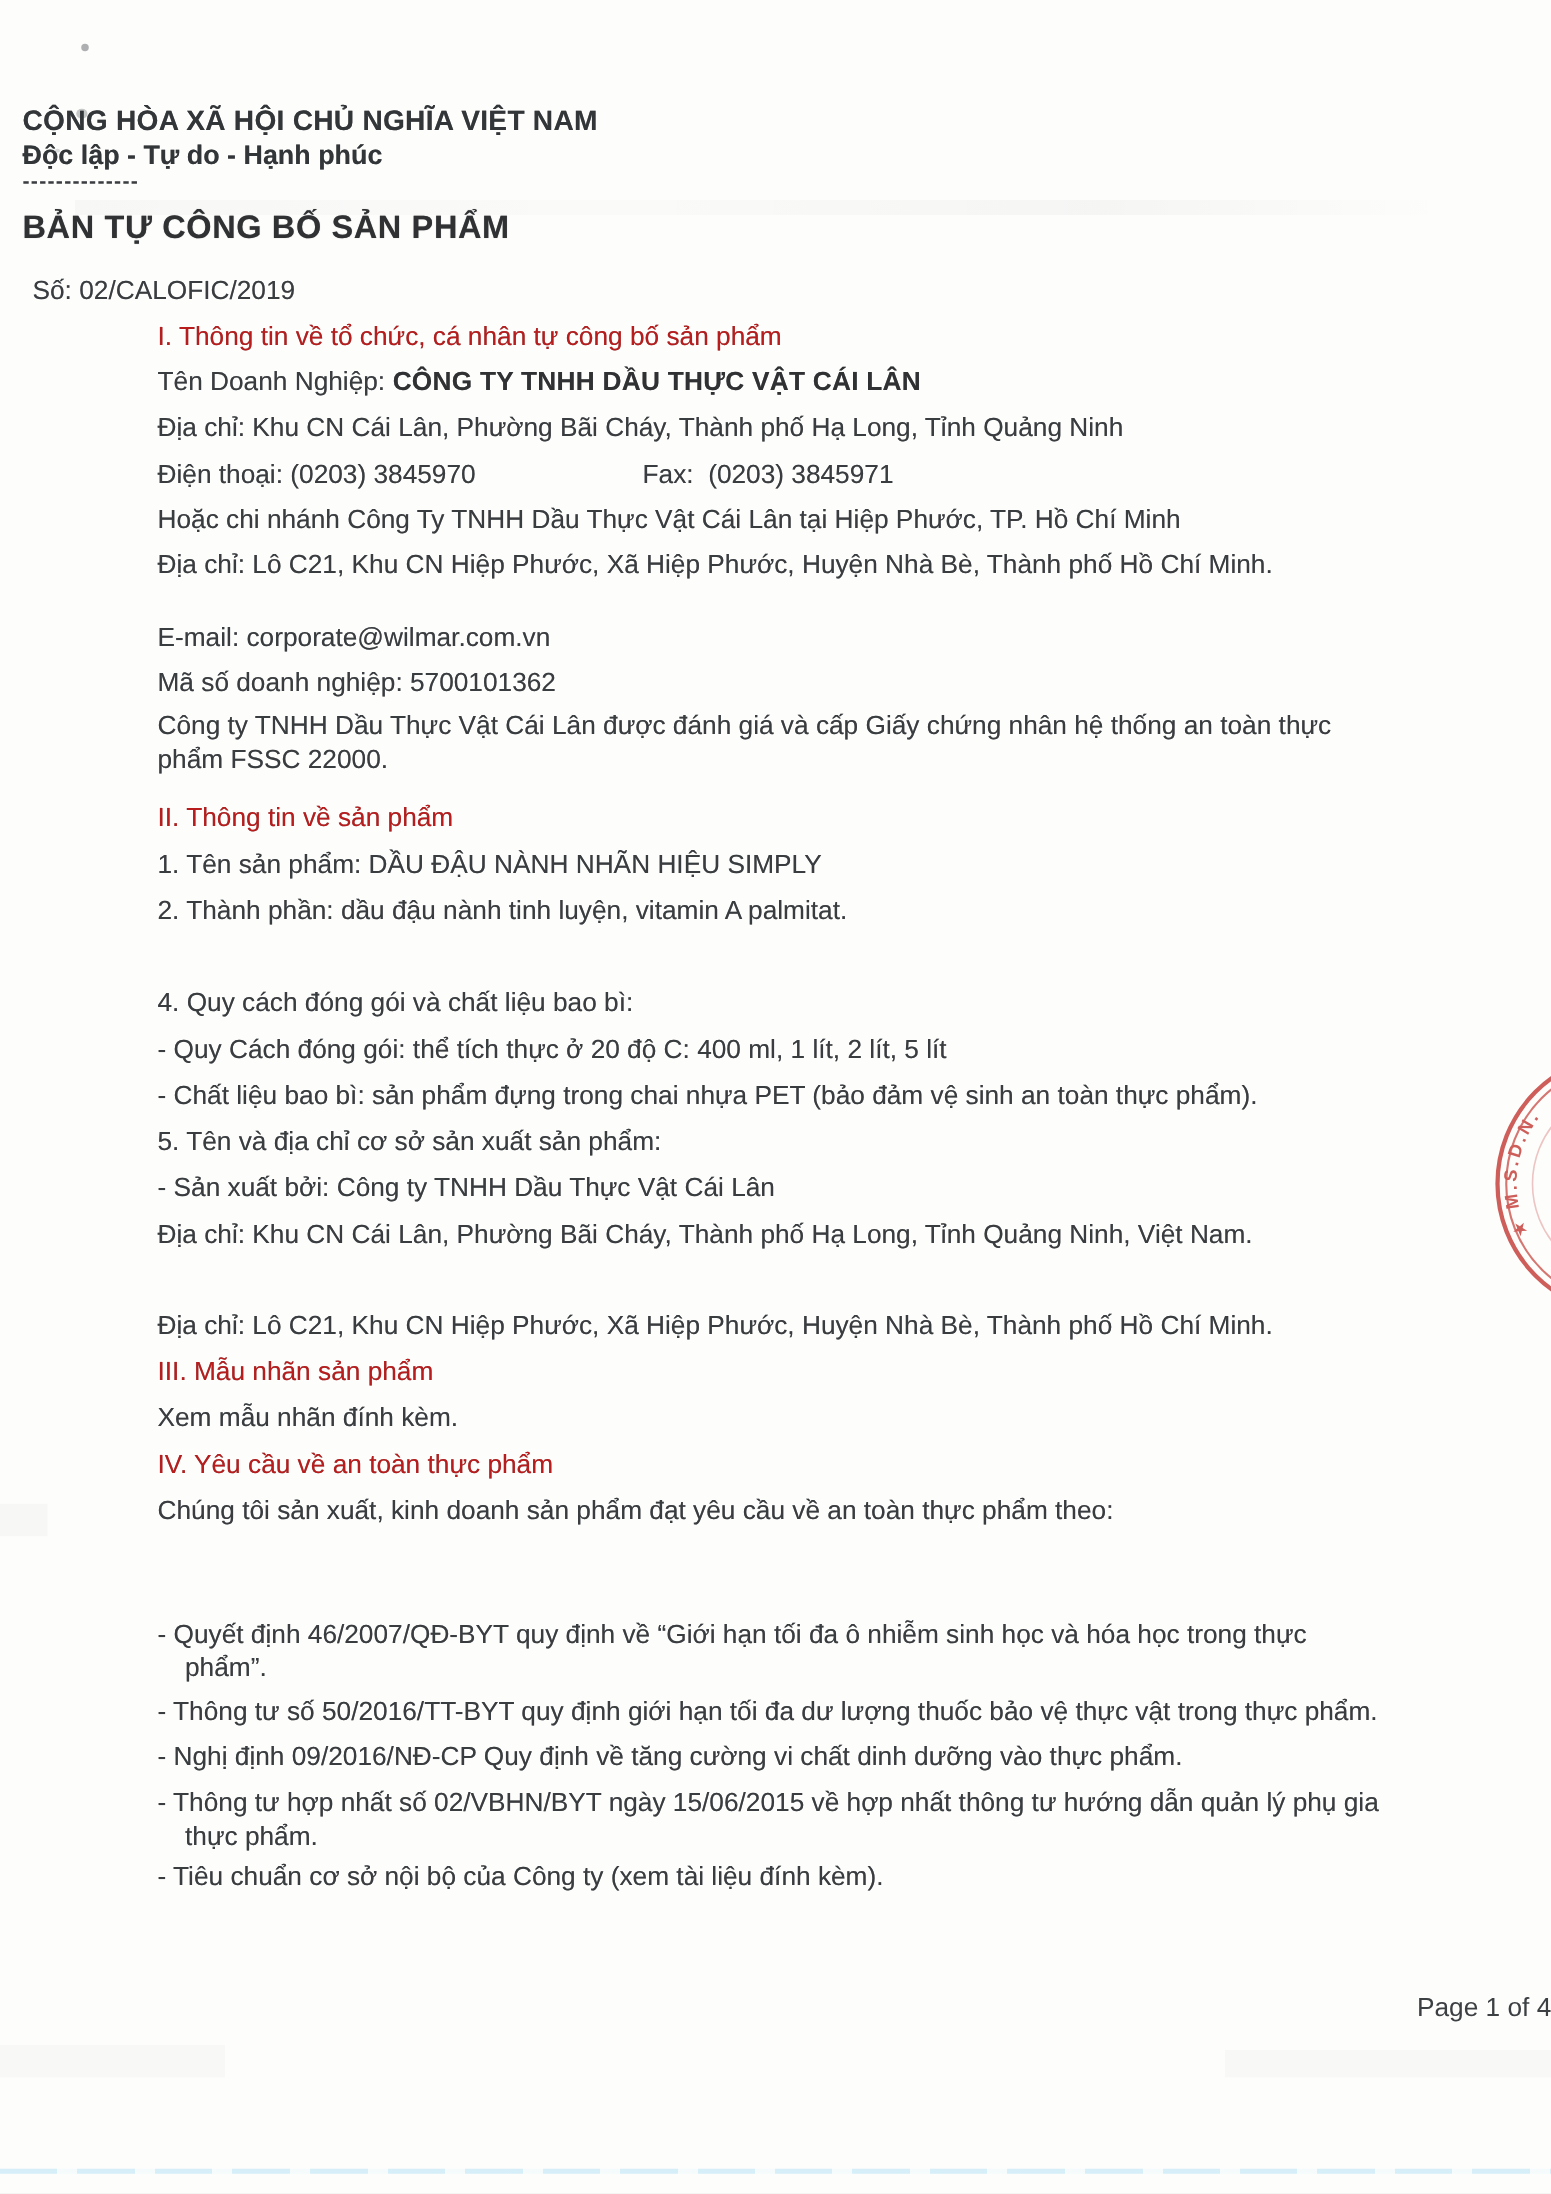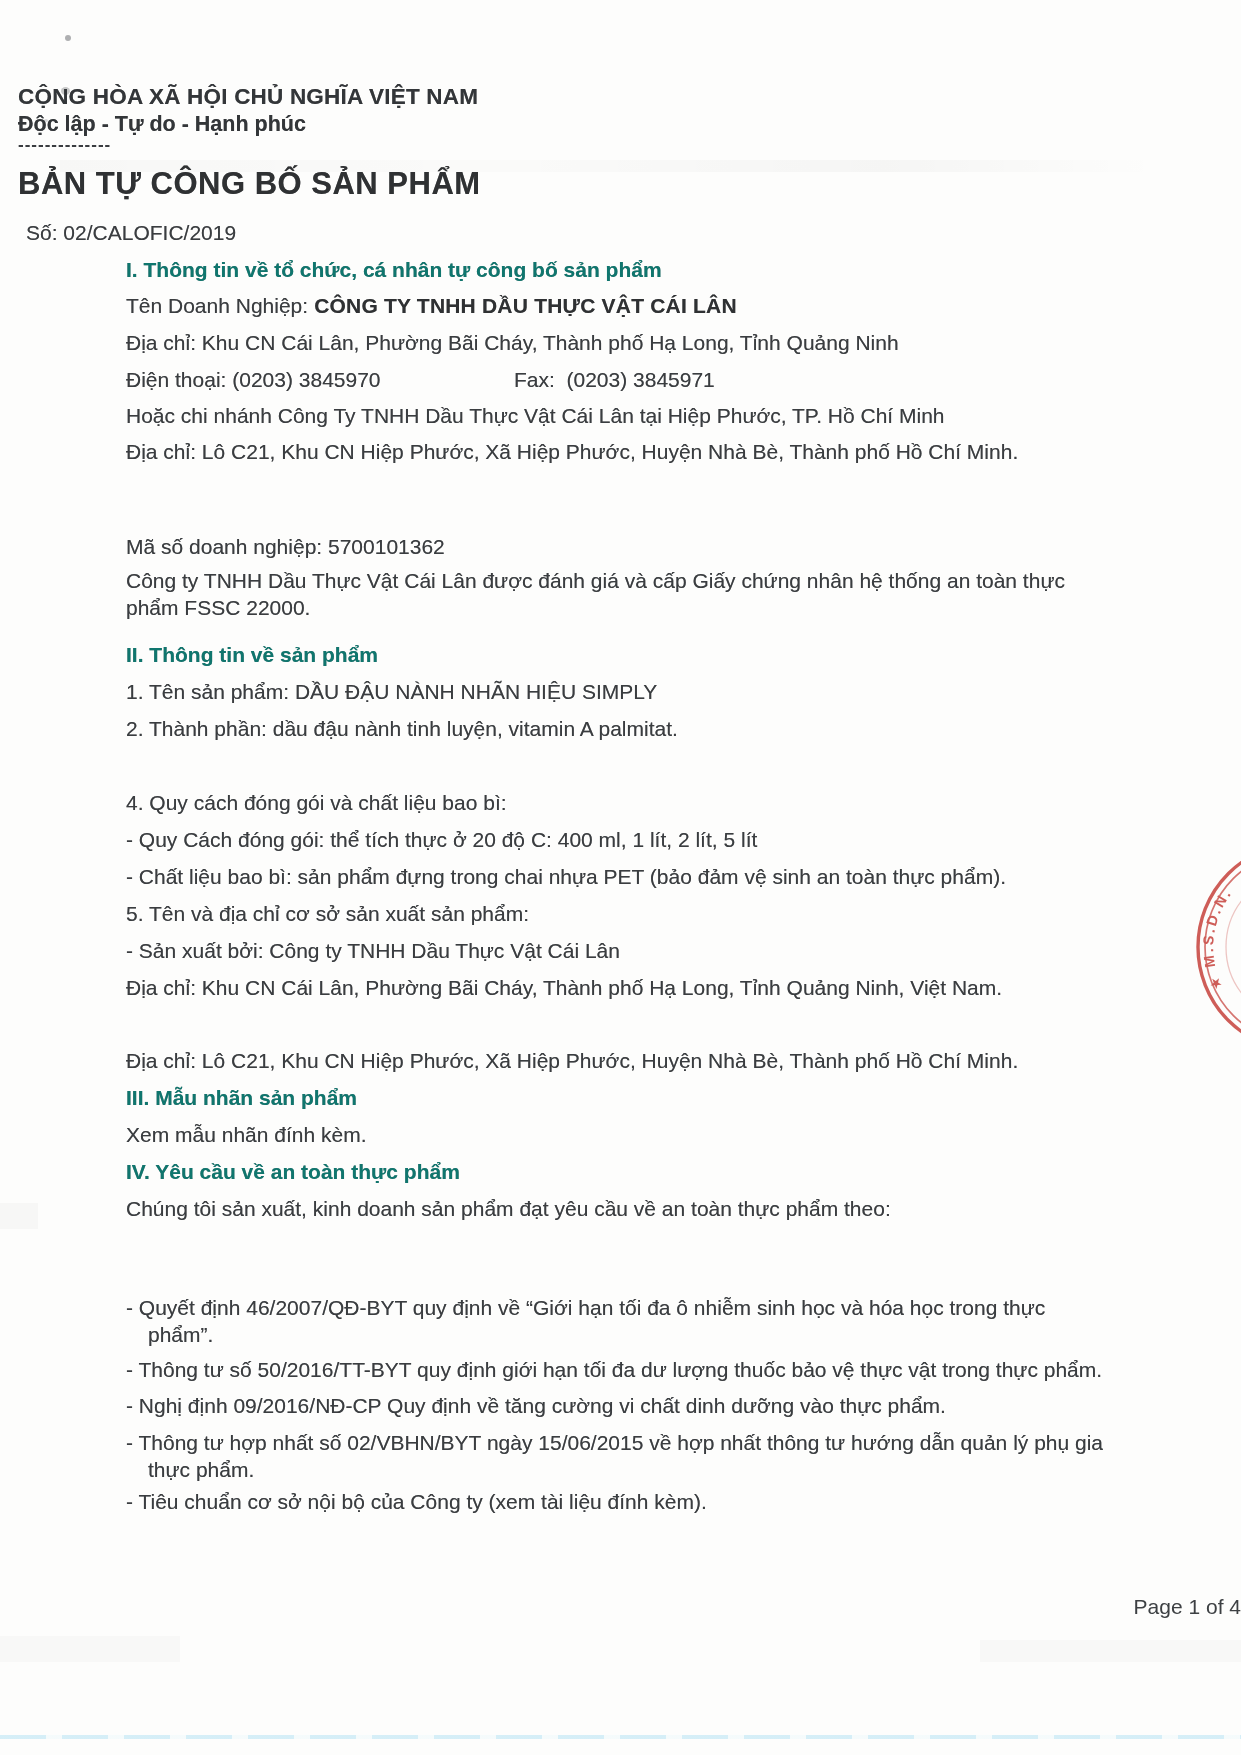--- a/index.html
+++ b/index.html
@@ -15,30 +15,30 @@
   .ln{
     position:absolute;
     left:126px;
     width:1010px;
     font-size:21px;
     line-height:27px;
     white-space:pre-wrap;
     color:#3a3d40;
     text-shadow:0 0 0.5px rgba(60,62,64,.55);
   }
-  .bold{font-weight:bold;color:#0f766e;}
+  .bold{font-weight:normal;color:#b91c1c;}
   .hdr1{position:absolute;top:84px;width:100%;padding-left:18px;box-sizing:border-box;
         font-size:22.5px;font-weight:bold;letter-spacing:.2px;color:#333639;
         text-shadow:0 0 .5px rgba(60,62,64,.6);}
   .hdr2{position:absolute;top:112px;width:100%;padding-left:18px;box-sizing:border-box;
         font-size:21.5px;font-weight:bold;color:#333639;text-shadow:0 0 .5px rgba(60,62,64,.6);}
   .hdr-dashes{position:absolute;top:135px;width:100%;padding-left:18px;box-sizing:border-box;
         font-size:17px;font-weight:bold;letter-spacing:1px;color:#3a3d40;}
   .doc-title{position:absolute;top:166px;width:100%;padding-left:18px;box-sizing:border-box;
-        font-size:31px;font-weight:bold;letter-spacing:.5px;color:#2f3133;
+        font-size:26px;font-weight:bold;letter-spacing:.5px;color:#2f3133;
         text-shadow:0 0 .6px rgba(55,57,59,.6);}
   .doc-num{position:absolute;top:221px;width:100%;padding-left:26px;box-sizing:border-box;
         font-size:21px;color:#3a3d40;text-shadow:0 0 .5px rgba(60,62,64,.5);}
   .fax{position:absolute;left:388px;white-space:pre;}
   .hang{padding-left:22px;text-indent:-22px;}
   .company-name{font-weight:bold;letter-spacing:.2px;margin-left:6px;color:#2f3133;}
   .page-num{position:absolute;top:1566px;width:100%;text-align:right;
         font-size:21px;color:#3d4043;margin-top:29px;}
   
   .speck{position:absolute;border-radius:50%;}
@@ -76,20 +76,21 @@
   <div class="hdr-dashes">--------------</div>
   <div class="doc-title">BẢN TỰ CÔNG BỐ SẢN PHẨM</div>
   <div class="doc-num">Số: 02/CALOFIC/2019</div>
 
   <div class="ln bold" style="top:256px">I. Thông tin về tổ chức, cá nhân tự công bố sản phẩm</div>
   <div class="ln" style="top:292px"><span>Tên Doanh Nghiệp:</span><span class="company-name">CÔNG TY TNHH DẦU THỰC VẬT CÁI LÂN</span></div>
   <div class="ln" style="top:329px">Địa chỉ: Khu CN Cái Lân, Phường Bãi Cháy, Thành phố Hạ Long, Tỉnh Quảng Ninh</div>
   <div class="ln" style="top:366px"><span style="white-space:pre">Điện thoại: (0203) 3845970</span><span class="fax">Fax:  (0203) 3845971</span></div>
   <div class="ln" style="top:402px">Hoặc chi nhánh Công Ty TNHH Dầu Thực Vật Cái Lân tại Hiệp Phước, TP. Hồ Chí Minh</div>
   <div class="ln" style="top:438px">Địa chỉ: Lô C21, Khu CN Hiệp Phước, Xã Hiệp Phước, Huyện Nhà Bè, Thành phố Hồ Chí Minh.</div>
+  <div class="ln" style="top:497px">E-mail: corporate@wilmar.com.vn</div>
   <div class="ln" style="top:533px">Mã số doanh nghiệp: 5700101362</div>
   <div class="ln" style="top:567px;width:1060px">Công ty TNHH Dầu Thực Vật Cái Lân được đánh giá và cấp Giấy chứng nhân hệ thống an toàn thực
 phẩm FSSC 22000.</div>
 
   <div class="ln bold" style="top:641px">II. Thông tin về sản phẩm</div>
   <div class="ln" style="top:678px">1. Tên sản phẩm: DẦU ĐẬU NÀNH NHÃN HIỆU SIMPLY</div>
   <div class="ln" style="top:715px">2. Thành phần: dầu đậu nành tinh luyện, vitamin A palmitat.</div>
   <div class="ln" style="top:789px">4. Quy cách đóng gói và chất liệu bao bì:</div>
   <div class="ln" style="top:826px">- Quy Cách đóng gói: thể tích thực ở 20 độ C: 400 ml, 1 lít, 2 lít, 5 lít</div>
   <div class="ln" style="top:863px">- Chất liệu bao bì: sản phẩm đựng trong chai nhựa PET (bảo đảm vệ sinh an toàn thực phẩm).</div>

